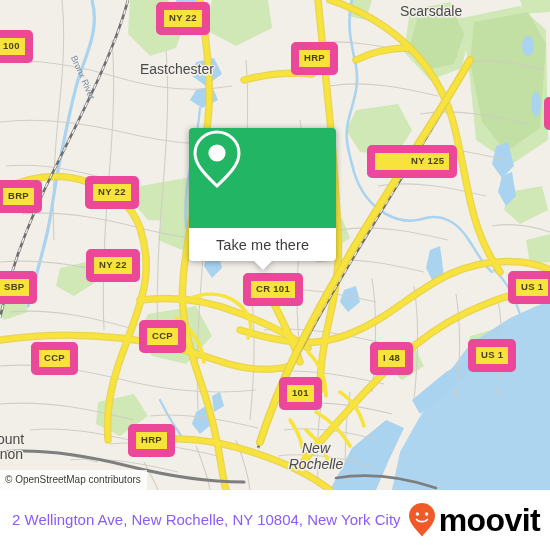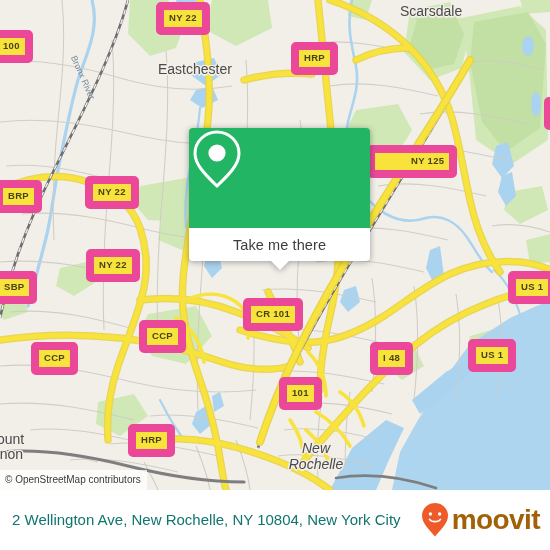--- a/index.html
+++ b/index.html
@@ -51,21 +51,21 @@
     position:absolute;left:0;bottom:0;
     background:rgba(255,255,255,.78);
     color:#3b3b3b;font-size:10px;
     padding:3px 6px 3px 5px;
     line-height:14px;
     white-space:nowrap;
   }
 
   
   .callout{
-    position:absolute;left:189px;top:128px;width:181px;
+    position:absolute;left:189px;top:128px;width:147px;
     filter:drop-shadow(0 1px 3px rgba(0,0,0,.35));
   }
   .callout-green{
     background:#22b563;
     height:100px;
     border-radius:4px 4px 0 0;
     display:flex;align-items:center;justify-content:center;
   }
   .callout-foot{
     background:#ffffff;
@@ -87,29 +87,29 @@
   
   .bottombar{
     position:absolute;left:0;top:490px;width:550px;height:60px;
     background:#ffffff;
     display:flex;align-items:center;
     box-sizing:border-box;
     padding:0 10px 0 12px;
   }
   .addr{
     flex:1 1 auto;
-    color:#0f766e;
+    color:#8b5cf6;
     font-size:15px;
     line-height:20px;
   }
   .brand{
     flex:0 0 auto;display:flex;align-items:center;gap:2px;margin-left:4px;
   }
   .brand-word{
-    color:#a16207;font-size:28px;font-weight:bold;letter-spacing:-.6px;
+    color:#000000;font-size:32px;font-weight:bold;letter-spacing:-.6px;
     line-height:30px;
   }
 </style>
 </head>
 <body>
 
 <div class="app">
 
   <div class="map">
 
@@ -283,35 +283,35 @@
       <g fill="none" stroke="#7e7e7e" stroke-width="3.2" stroke-linecap="round">
         <path d="M0 452 C44 448 88 456 128 466 C168 476 206 482 244 482"></path>
       </g>
       <g fill="none" stroke="#7e7e7e" stroke-width="2.6" stroke-linecap="round">
         <path d="M336 478 C372 472 406 478 436 488"></path>
       </g>
     </svg>
 
     <div class="rivlabel" style="left:78px;top:54px;transform:rotate(66deg);transform-origin:left top;">Bronx River</div>
 
-    <div class="place" style="left:158px;top:62px;">Eastchester</div>
+    <div class="place" style="left:140px;top:62px;">Eastchester</div>
     <div class="place" style="left:400px;top:4px;">Scarsdale</div>
     <div class="place two" style="left:283px;top:440px;width:66px;"><span>New Rochelle</span></div>
     <div class="place" style="left:-3px;top:432px;">ount</div>
     <div class="place" style="left:-5px;top:447px;">rnon</div>
 
     <div class="shield" style="left:156px;top:2px;">NY 22</div>
     <div class="shield" style="left:291px;top:42px;">HRP</div>
     <div class="shield" style="left:-10px;top:30px;">100</div>
     <div class="shield" style="left:367px;top:145px;padding-left:36px;">NY 125</div>
     <div class="shield" style="left:-5px;top:180px;">BRP</div>
     <div class="shield" style="left:85px;top:176px;">NY 22</div>
     <div class="shield" style="left:86px;top:249px;">NY 22</div>
     <div class="shield" style="left:-9px;top:271px;">SBP</div>
-    <div class="shield" style="left:243px;top:273px;margin-top:25px;">CR 101</div>
+    <div class="shield" style="left:243px;top:273px;">CR 101</div>
     <div class="shield" style="left:508px;top:271px;">US 1</div>
     <div class="shield" style="left:139px;top:320px;">CCP</div>
     <div class="shield" style="left:31px;top:342px;">CCP</div>
     <div class="shield" style="left:370px;top:342px;">I 48</div>
     <div class="shield" style="left:468px;top:339px;">US 1</div>
     <div class="shield" style="left:279px;top:377px;">101</div>
     <div class="shield" style="left:128px;top:424px;">HRP</div>
     <div class="shield" style="left:544px;top:97px;width:10px;">&nbsp;</div>
 
     <div class="attrib">© OpenStreetMap contributors</div>

